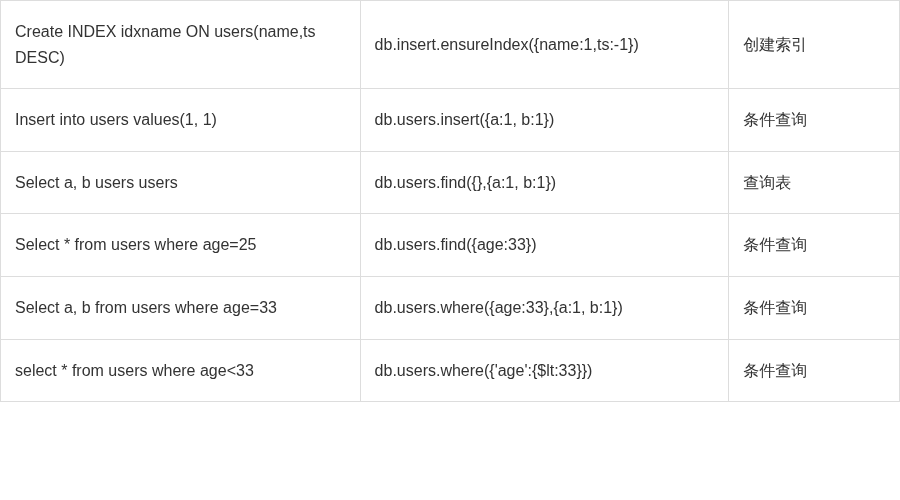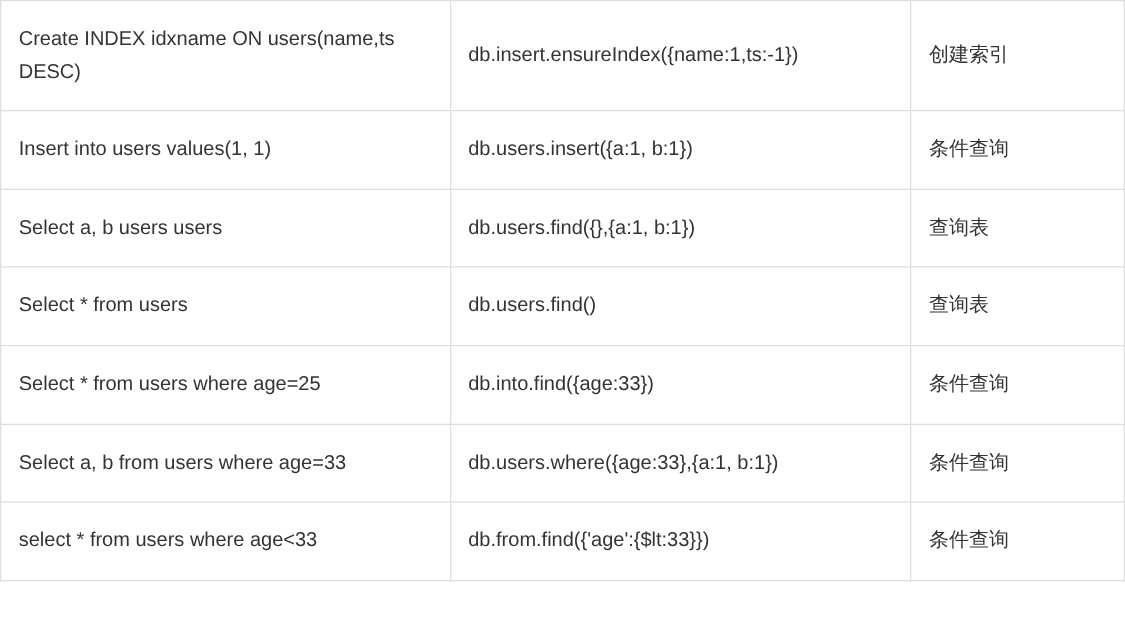--- a/index.html
+++ b/index.html
@@ -47,33 +47,28 @@
       <td>Insert into users values(1, 1)</td>
       <td>db.users.insert({a:1, b:1})</td>
       <td>条件查询</td>
     </tr>
     <tr>
       <td>Select a, b users users</td>
       <td>db.users.find({},{a:1, b:1})</td>
       <td>查询表</td>
     </tr>
     <tr>
-      <td>Select * from users</td>
-      <td>db.users.find()</td>
-      <td>查询表</td>
-    </tr>
-    <tr>
       <td>Select * from users where age=25</td>
-      <td>db.into.find({age:33})</td>
+      <td>db.users.find({age:33})</td>
       <td>条件查询</td>
     </tr>
     <tr>
       <td>Select a, b from users where age=33</td>
       <td>db.users.where({age:33},{a:1, b:1})</td>
       <td>条件查询</td>
     </tr>
     <tr>
       <td>select * from users where age&lt;33</td>
-      <td>db.from.find({'age':{$lt:33}})</td>
+      <td>db.users.where({'age':{$lt:33}})</td>
       <td>条件查询</td>
     </tr>
   </tbody>
 </table>
 
 </body></html>

